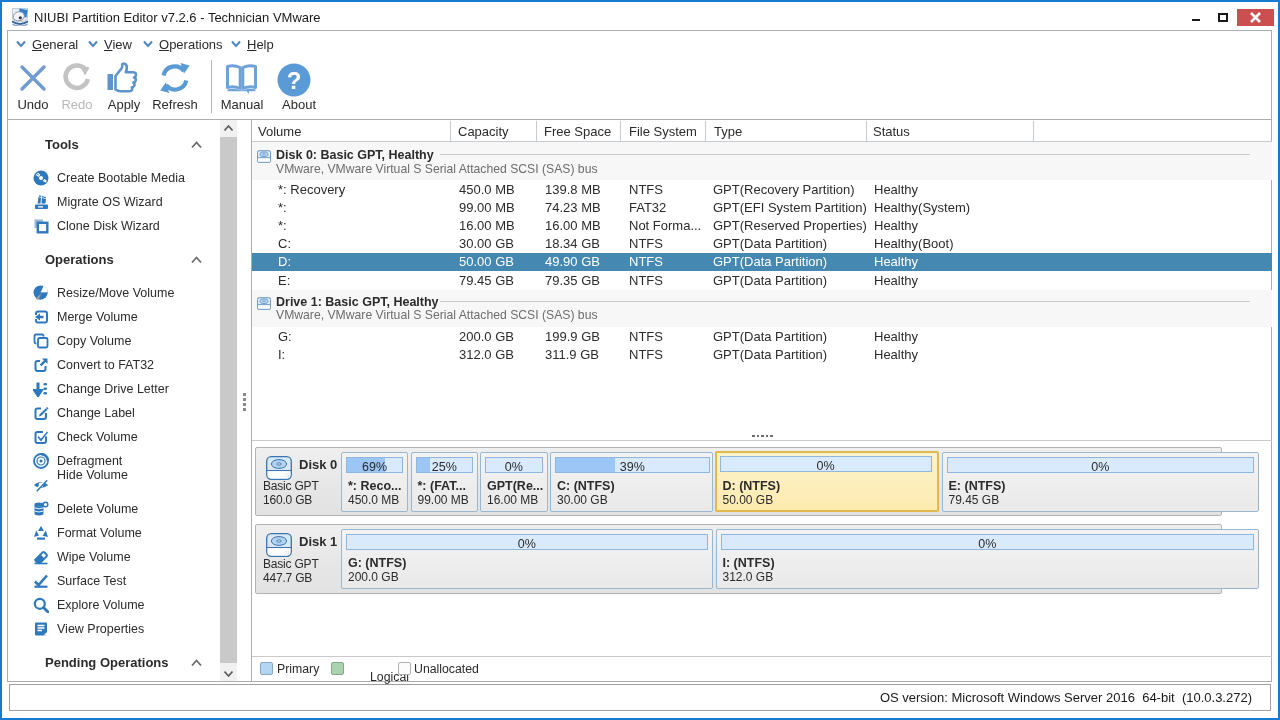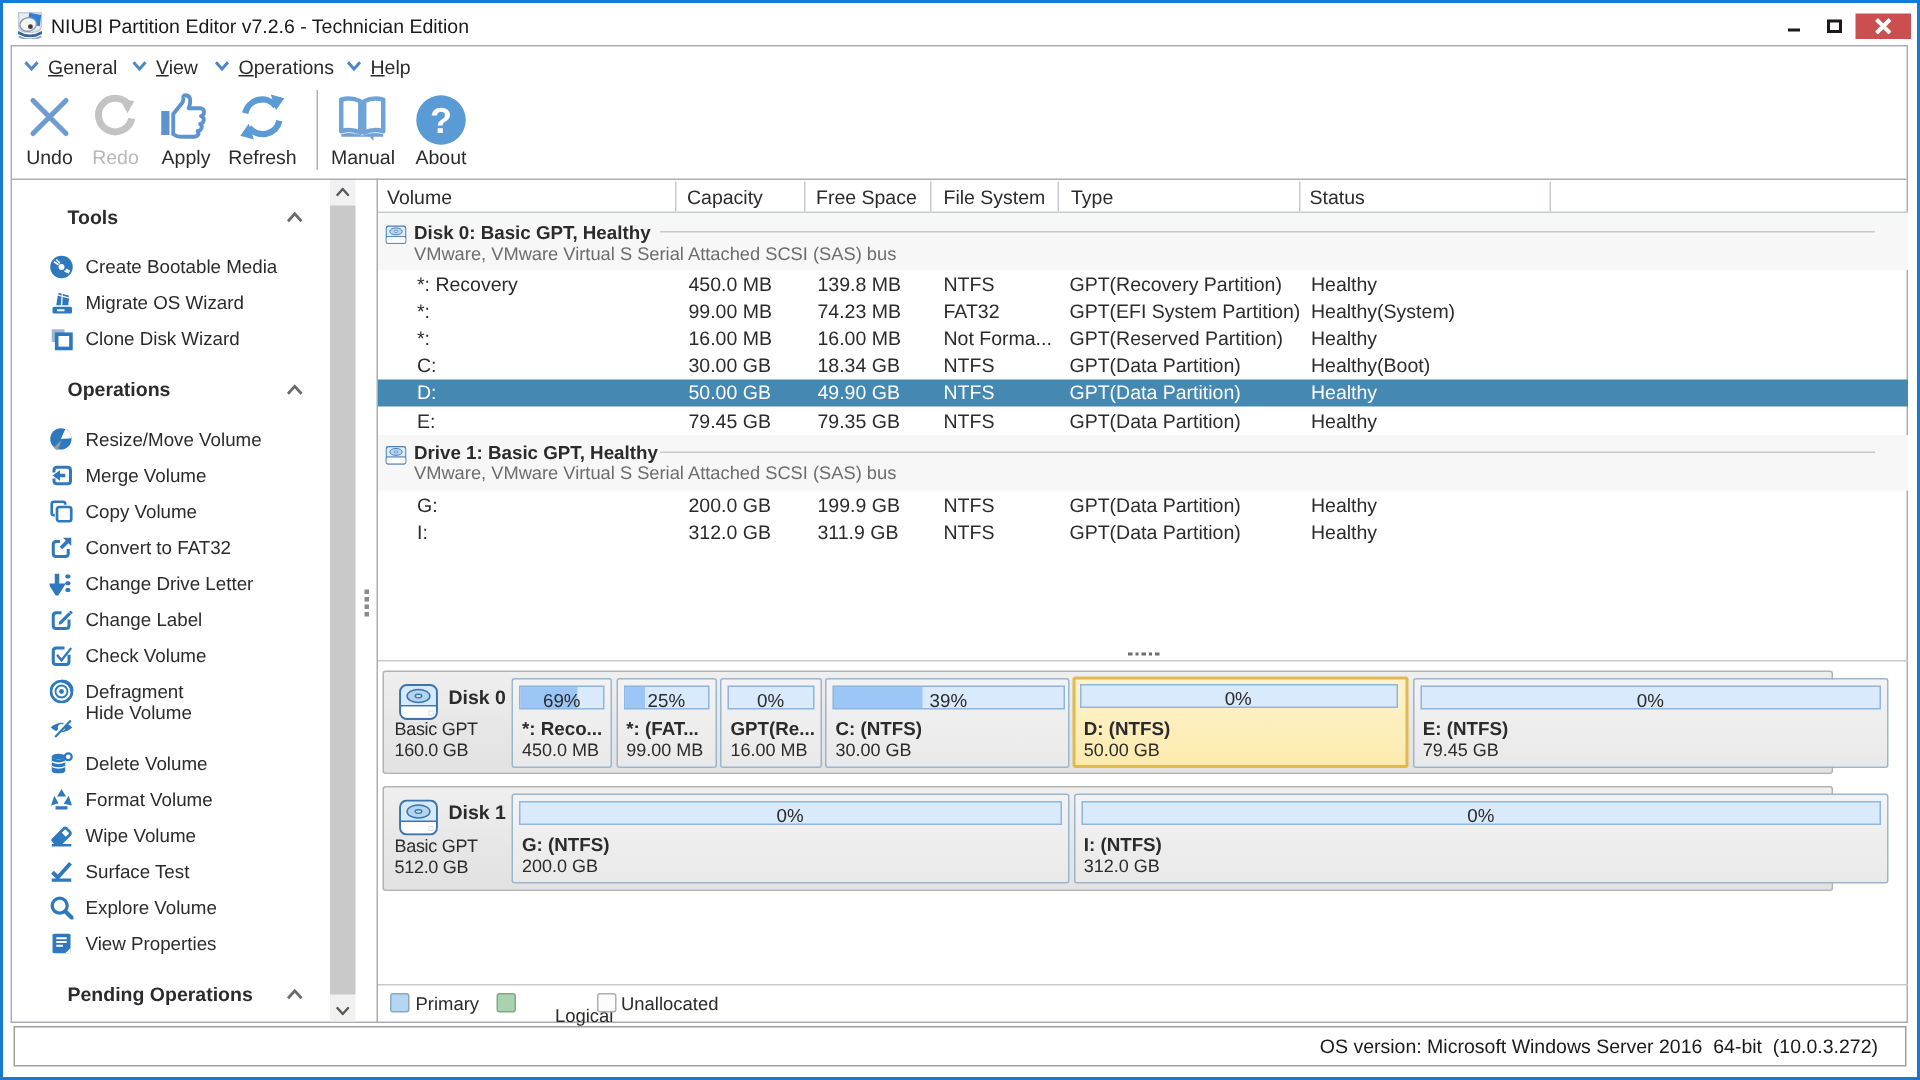--- a/index.html
+++ b/index.html
@@ -16,21 +16,21 @@
 
   <svg class="abs" style="left:9px;top:5px;" width="18" height="19" viewBox="0 0 18 19">
     <path d="M1 1 h16 v10 q0 4 -8 4 q-8 0 -8 -4 Z" fill="#c3ccd6"></path>
     <path d="M2 2 h14 v8.6 q0 3.4 -7 3.4 q-7 0 -7 -3.4 Z" fill="#e9edf2"></path>
     <path d="M8.5 1.5 l8 1.5 l-1 7.5 l-8 -1.5 Z" fill="#2f7fd6"></path>
     <ellipse cx="7.8" cy="9.3" rx="5.6" ry="4.5" transform="rotate(-12 7.8 9.3)" fill="#f2f4f6" stroke="#8796a6" stroke-width="0.9"></ellipse>
     <circle cx="9.3" cy="10.8" r="1.6" fill="#3c3c3c"></circle>
     <path d="M1.2 13.6 q7.8 4.8 15.6 0 l0.3 2 q-8.1 4.6 -16.2 0 Z" fill="#39689e"></path>
     <path d="M1.5 16.6 q7.5 4 15 0 l0.2 1.4 q-7.7 3.6 -15.4 0 Z" fill="#8aa6c4"></path>
   </svg>
-  <div class="abs" style="left:32px;top:8px;font-size:13px;color:#1a1a1a;">NIUBI Partition Editor v7.2.6 - Technician Edition</div>
+  <div class="abs" style="left:32px;top:8px;font-size:13px;color:#1a1a1a;">NIUBI Partition Editor v7.2.6 - Technician VMware</div>
 
   <div class="abs" style="left:1190px;top:16.5px;width:8px;height:2.5px;background:#1a1a1a;"></div>
   <div class="abs" style="left:1215.5px;top:11px;width:10px;height:8.5px;border:2px solid #1a1a1a;"></div>
   <div class="abs" style="left:1234.5px;top:6.5px;width:37.5px;height:17.5px;background:#cc4f50;"></div>
   <svg class="abs" style="left:1248px;top:10px;" width="11" height="11" viewBox="0 0 11 11">
       <path d="M1 1 L10 10 M10 1 L1 10" stroke="#fff" stroke-width="2.6"></path>
     </svg>
 </div>
 
 <div class="abs" style="left:7px;top:30px;width:1265px;height:652px;border:1px solid #abadb3;background:#fff;"></div>
@@ -95,21 +95,21 @@
     <path d="M2.5 3.5 Q9 1.5 15.2 4.5 L15.2 25.5 Q9 22.5 2.5 24.5 Z" fill="none" stroke="#6fa3d8" stroke-width="3" stroke-linejoin="round"></path>
     <path d="M30.5 3.5 Q24 1.5 17.8 4.5 L17.8 25.5 Q24 22.5 30.5 24.5 Z" fill="none" stroke="#6fa3d8" stroke-width="3" stroke-linejoin="round"></path>
     <path d="M2.5 26.5 Q9 24.5 15.5 27.2 L17.5 27.2 Q24 24.5 30.5 26.5 L30.5 28.2 L24 28.2 L24 31 L21.5 28.2 L2.5 28.2 Z" fill="#6fa3d8"></path>
   </svg>
   <div class="tlabel" style="left:217px;width:50px;">Manual</div>
 
   <svg class="abs" style="left:277px;top:63px;" width="34" height="34" viewBox="0 0 34 34">
     <circle cx="17" cy="17" r="16.5" fill="#5b9bd5"></circle>
     <text x="17" y="25.5" text-anchor="middle" font-family="Liberation Sans" font-size="24" font-weight="bold" fill="#fff">?</text>
   </svg>
-  <div class="tlabel" style="left:272px;width:44px;">About</div>
+  <div class="tlabel" style="left:272px;width:44px;text-align:right;">About</div>
 </div>
 
 <style>
   .shead { position:absolute; left:45px; font-size:13px; font-weight:bold; color:#2b2b2b; }
   .schev { position:absolute; left:191px; width:11px; height:8px; }
   .sitem { position:absolute; left:57px; font-size:12.5px; color:#2b2b2b; white-space:nowrap; }
   .sicon { position:absolute; left:33px; width:16px; height:16px; }
 </style>
 <div id="sidebar">
 
@@ -308,21 +308,21 @@
       <span class="c2">74.23 MB</span>
       <span class="c3">FAT32</span>
       <span class="c4">GPT(EFI System Partition)</span>
       <span class="c5">Healthy(System)</span>
     </div>
   <div class="row" style="top:217px;">
       <span class="c0">*:</span>
       <span class="c1">16.00 MB</span>
       <span class="c2">16.00 MB</span>
       <span class="c3">Not Forma...</span>
-      <span class="c4">GPT(Reserved Partition)</span>
+      <span class="c4">GPT(Reserved Properties)</span>
       <span class="c5">Healthy</span>
     </div>
   <div class="row" style="top:235px;">
       <span class="c0">C:</span>
       <span class="c1">30.00 GB</span>
       <span class="c2">18.34 GB</span>
       <span class="c3">NTFS</span>
       <span class="c4">GPT(Data Partition)</span>
       <span class="c5">Healthy(Boot)</span>
     </div>
@@ -462,21 +462,21 @@
     <svg class="dicon" width="26" height="24" viewBox="0 0 26 24">
       <rect x="0.7" y="0.7" width="24.6" height="22.6" rx="4.5" fill="#d7e8f8" stroke="#3a75ad" stroke-width="1.3"></rect>
       <path d="M1 14.5 h24" stroke="#3a75ad" stroke-width="1"></path>
       <path d="M1.6 15.2 h22.8 v3.8 q0 3.4 -4 3.4 h-14.8 q-4 0 -4 -3.4 Z" fill="#fdfdfd"></path>
       <ellipse cx="13" cy="8" rx="7.6" ry="4.4" fill="#b4d3f1" stroke="#3a75ad" stroke-width="1"></ellipse>
       <ellipse cx="13" cy="8" rx="2.2" ry="1.2" fill="#d7e8f8" stroke="#3a75ad" stroke-width="0.9"></ellipse>
       <rect x="20" y="18" width="2.8" height="2.8" fill="#fff" stroke="#c8d8e8" stroke-width="0.5"></rect>
     </svg>
     <div class="dname" style="top:9px;">Disk 1</div>
     <div class="dinfo" style="top:32px;">Basic GPT</div>
-    <div class="dinfo" style="top:46px;">512.0 GB</div>
+    <div class="dinfo" style="top:46px;">447.7 GB</div>
     <div class="pblk" style="left:85px;top:4px;width:371.5px;height:60px;">
       <div class="pbar" style="width:361.5px;">
           <div class="ppct">0%</div>
         </div>
       <div class="pname">G: (NTFS)</div>
         <div class="psize">200.0 GB</div>
     </div>
     <div class="pblk" style="left:459.5px;top:4px;width:543.5px;height:60px;">
       <div class="pbar" style="width:533.5px;">
           <div class="ppct">0%</div>

